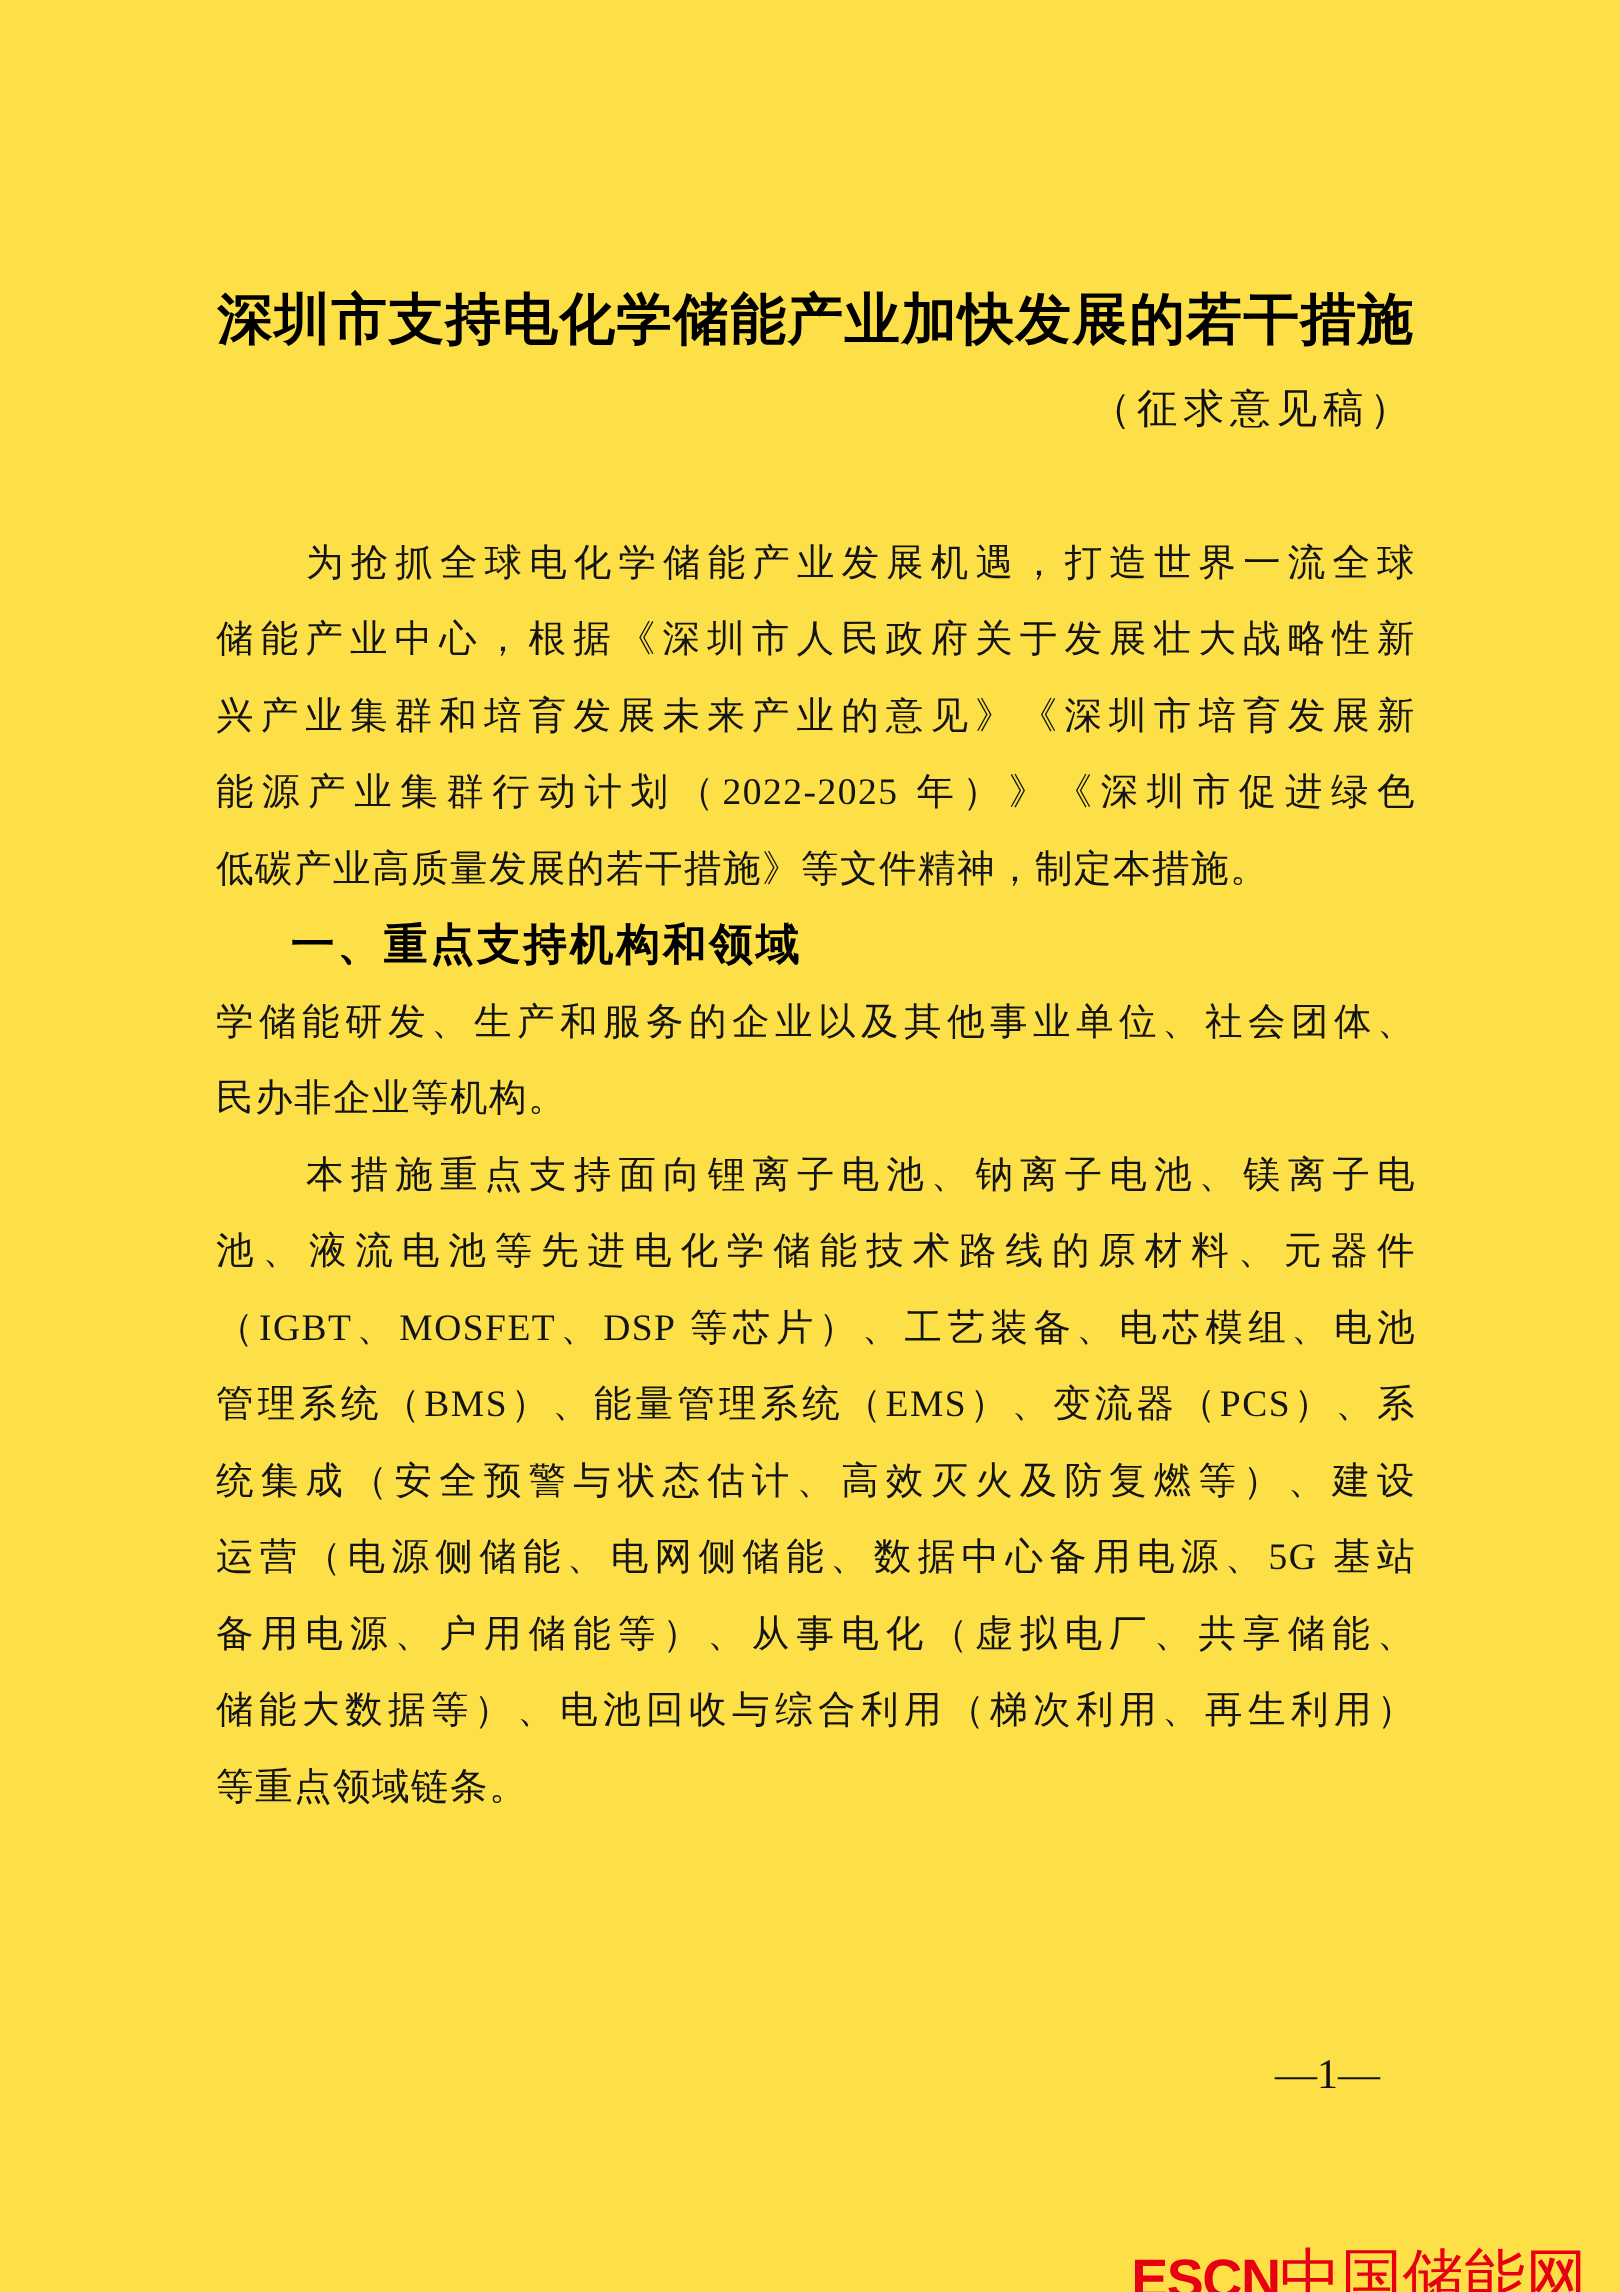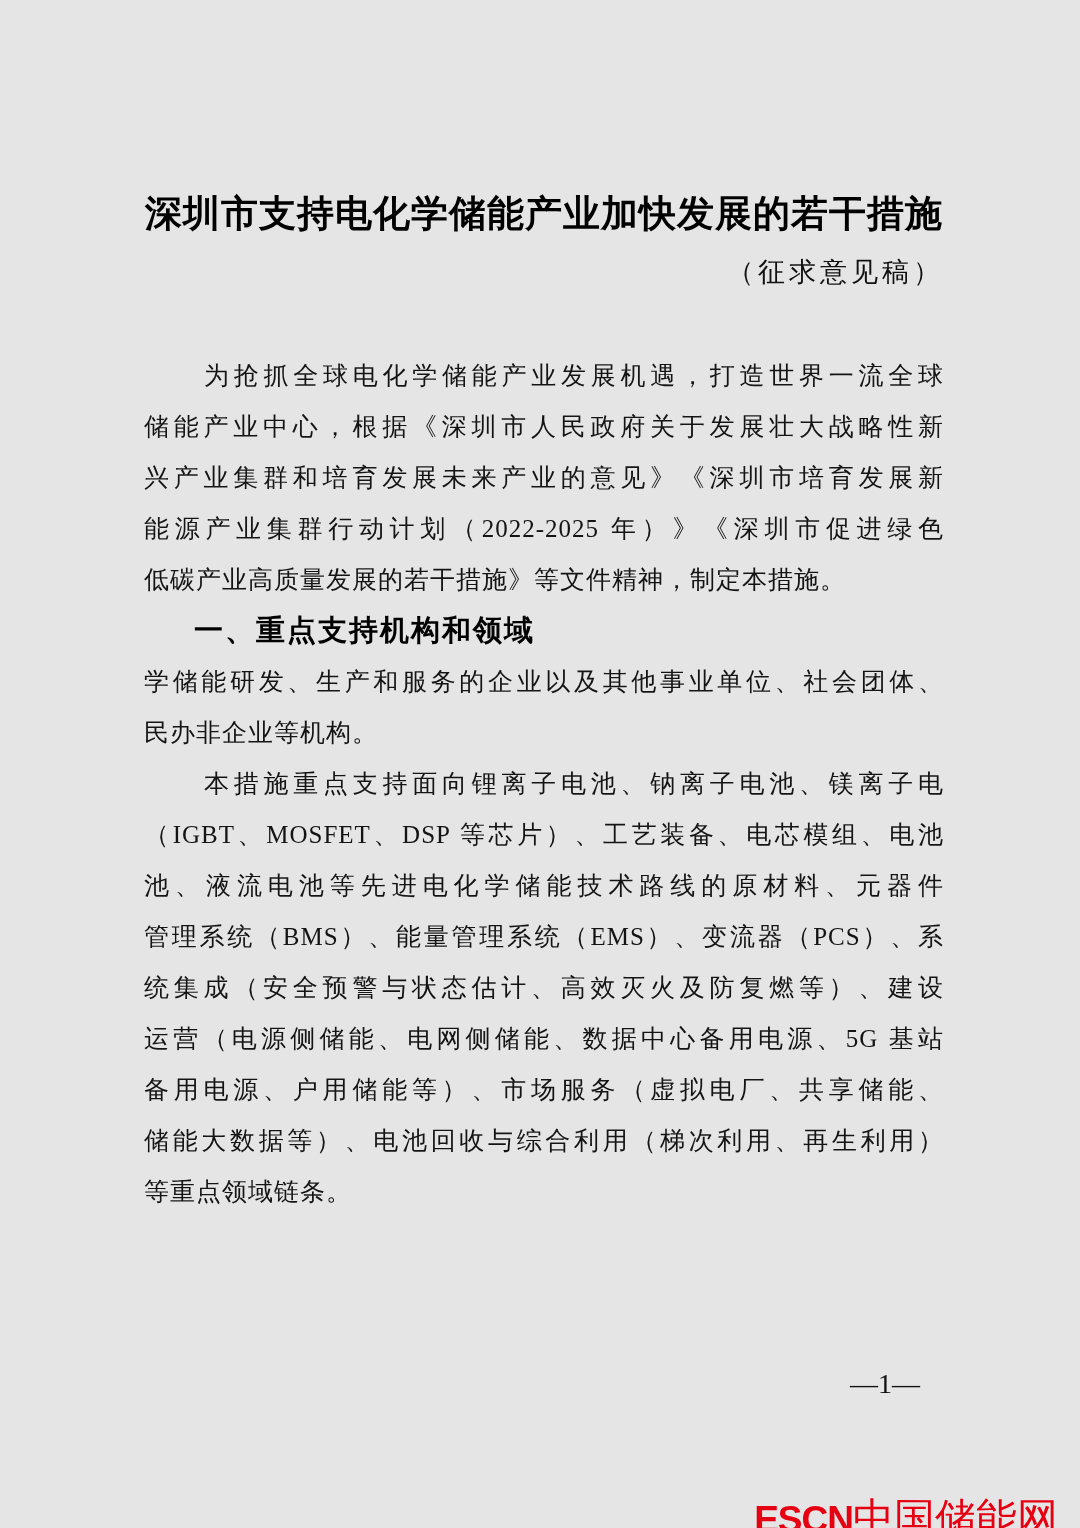--- a/index.html
+++ b/index.html
@@ -1,20 +1,20 @@
 <!DOCTYPE html>
 <html><head>
 <meta charset="utf-8">
 <style>
   html, body { margin: 0; padding: 0; background: #ffffff; }
   .page {
     position: relative;
     width: 1080px;
     height: 1528px;
-    background: #e5e5e5;
+    background: #fde047;
     overflow: hidden;
     font-family: "Liberation Serif", "DejaVu Serif", serif;
     color: #141414;
   }
   .doc-title {
     position: absolute;
     top: 186px;
     left: 144px;
     width: 800px;
     margin: 0;
@@ -110,26 +110,26 @@
   <div class="doc-body">
     <div class="line first">为抢抓全球电化学储能产业发展机遇，打造世界一流全球</div>
     <div class="line">储能产业中心，根据《深圳市人民政府关于发展壮大战略性新</div>
     <div class="line">兴产业集群和培育发展未来产业的意见》《深圳市培育发展新</div>
     <div class="line">能源产业集群行动计划（2022-2025 年）》《深圳市促进绿色</div>
     <div class="line lastline">低碳产业高质量发展的若干措施》等文件精神，制定本措施。</div>
     <div class="line heading">一、重点支持机构和领域</div>
     <div class="line">学储能研发、生产和服务的企业以及其他事业单位、社会团体、</div>
     <div class="line lastline">民办非企业等机构。</div>
     <div class="line first">本措施重点支持面向锂离子电池、钠离子电池、镁离子电</div>
+    <div class="line">池、液流电池等先进电化学储能技术路线的原材料、元器件</div>
     <div class="line">（IGBT、MOSFET、DSP 等芯片）、工艺装备、电芯模组、电池</div>
-    <div class="line">池、液流电池等先进电化学储能技术路线的原材料、元器件</div>
     <div class="line">管理系统（BMS）、能量管理系统（EMS）、变流器（PCS）、系</div>
     <div class="line">统集成（安全预警与状态估计、高效灭火及防复燃等）、建设</div>
     <div class="line">运营（电源侧储能、电网侧储能、数据中心备用电源、5G 基站</div>
-    <div class="line">备用电源、户用储能等）、市场服务（虚拟电厂、共享储能、</div>
+    <div class="line">备用电源、户用储能等）、从事电化（虚拟电厂、共享储能、</div>
     <div class="line">储能大数据等）、电池回收与综合利用（梯次利用、再生利用）</div>
     <div class="line lastline">等重点领域链条。</div>
   </div>
 
   <div class="page-number">—1—</div>
 
   <div class="logo">
     <span class="logo-latin" style="color: rgb(230, 0, 18);">ESCN</span>
     <span class="logo-cjk" style="color: rgb(230, 0, 18);">中国储能网</span>
   </div>

